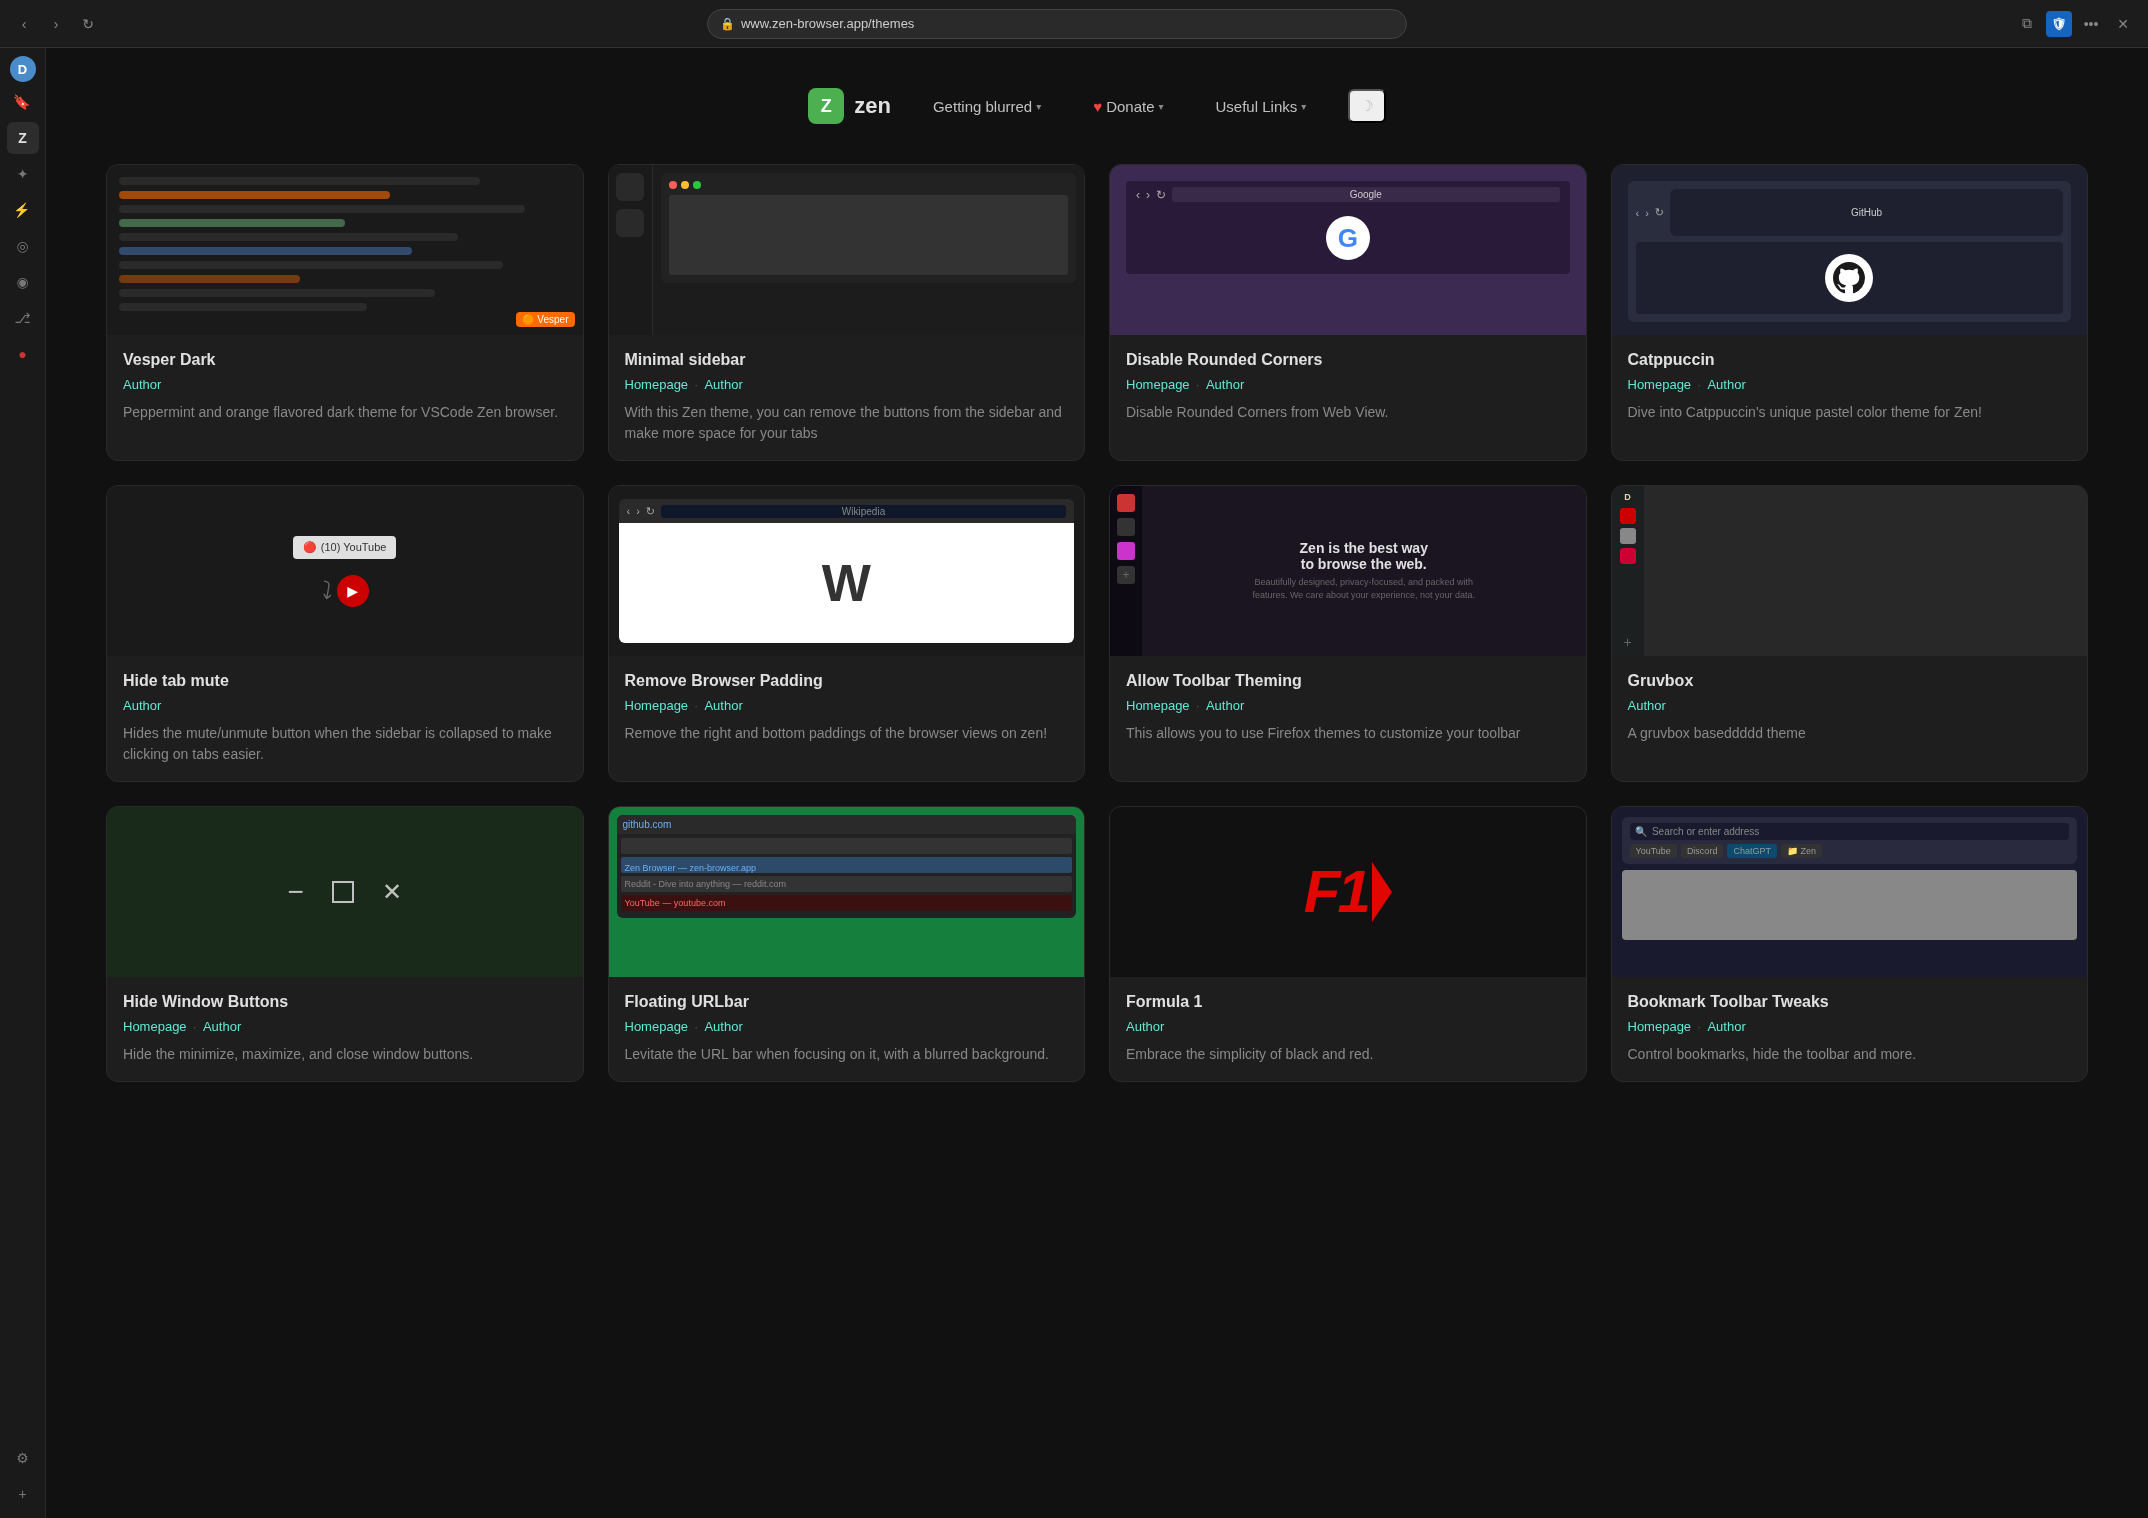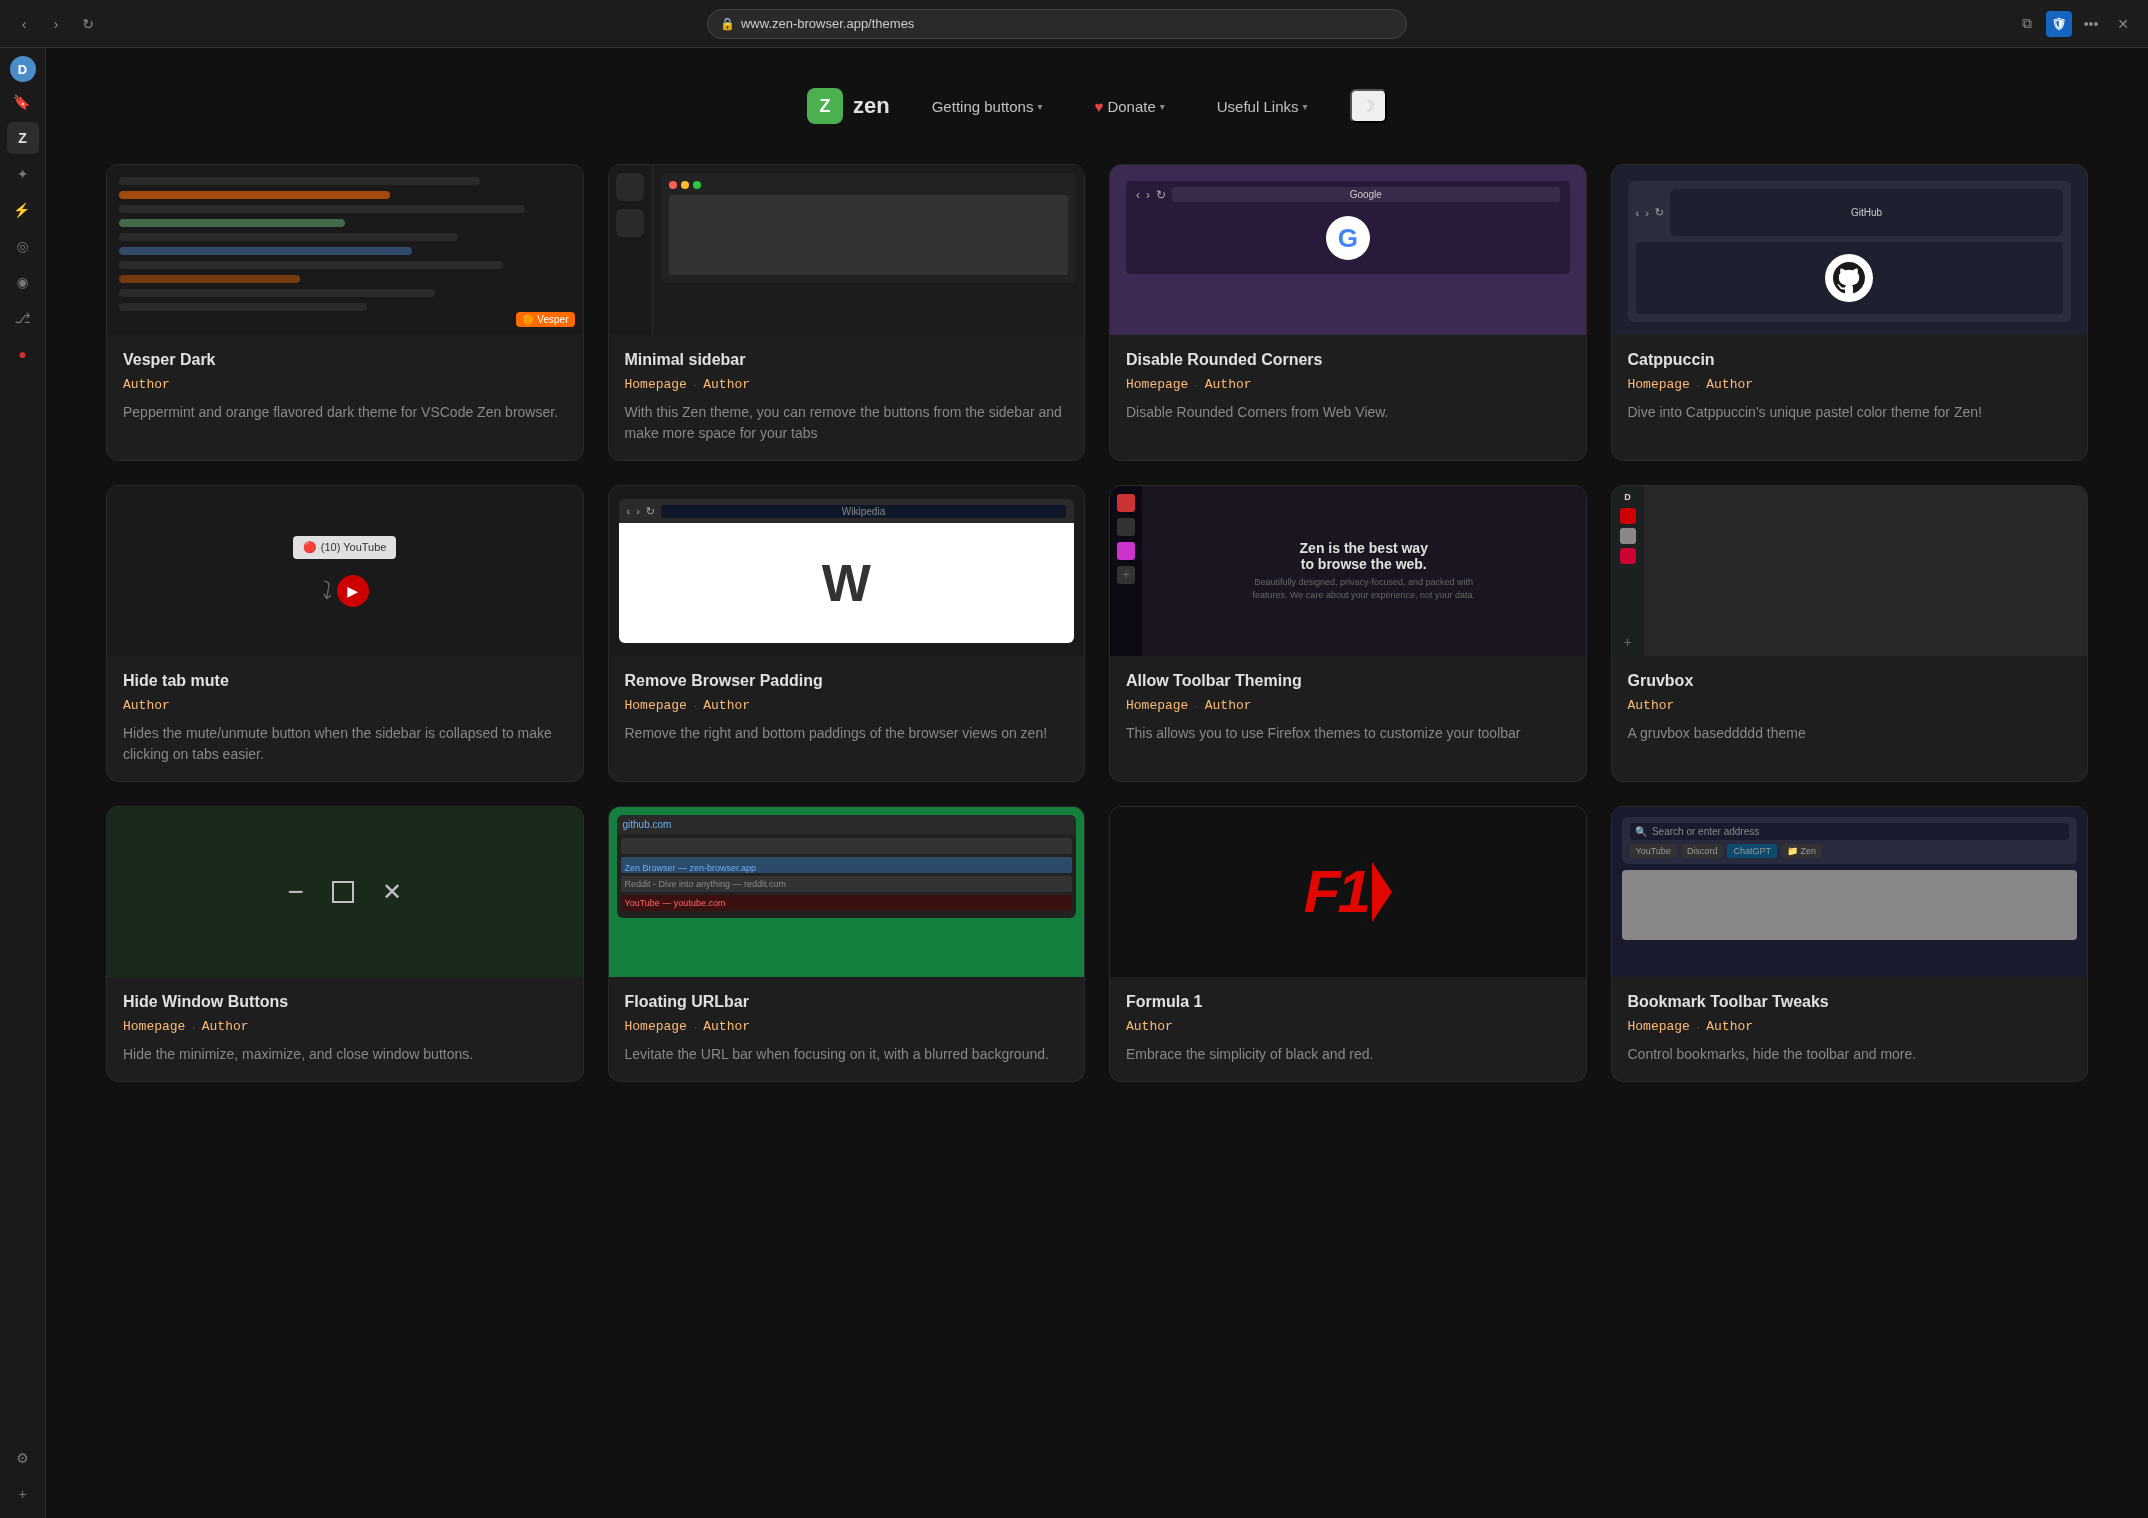--- a/index.html
+++ b/index.html
@@ -173,24 +173,23 @@
       margin-bottom: 8px;
     }
     .theme-card-links {
       display: flex;
       align-items: center;
       gap: 6px;
       margin-bottom: 10px;
       font-size: 13px;
     }
     .theme-link {
-      color: #fdba74;
+      color: #5eead4;
       text-decoration: none;
       cursor: pointer;
-      font-family: Liberation Mono, monospace;
     }
     .link-sep {
       color: #555;
     }
     .theme-card-desc {
       font-size: 14px;
       color: #888;
       line-height: 1.5;
     }
 
@@ -268,21 +267,21 @@
 </div>
 
 <div class="main-content">
 
   <div class="top-nav">
     <div class="logo-area">
       <div class="logo-icon">Z</div>
       <span class="logo-text">zen</span>
     </div>
     <div class="nav-item">
-      <span>Getting buttons</span>
+      <span>Getting blurred</span>
       <span class="nav-chevron">▾</span>
     </div>
     <div class="nav-item">
       <span class="heart">♥</span>
       <span>Donate</span>
       <span class="nav-chevron">▾</span>
     </div>
     <div class="nav-item">
       <span>Useful Links</span>
       <span class="nav-chevron">▾</span>

